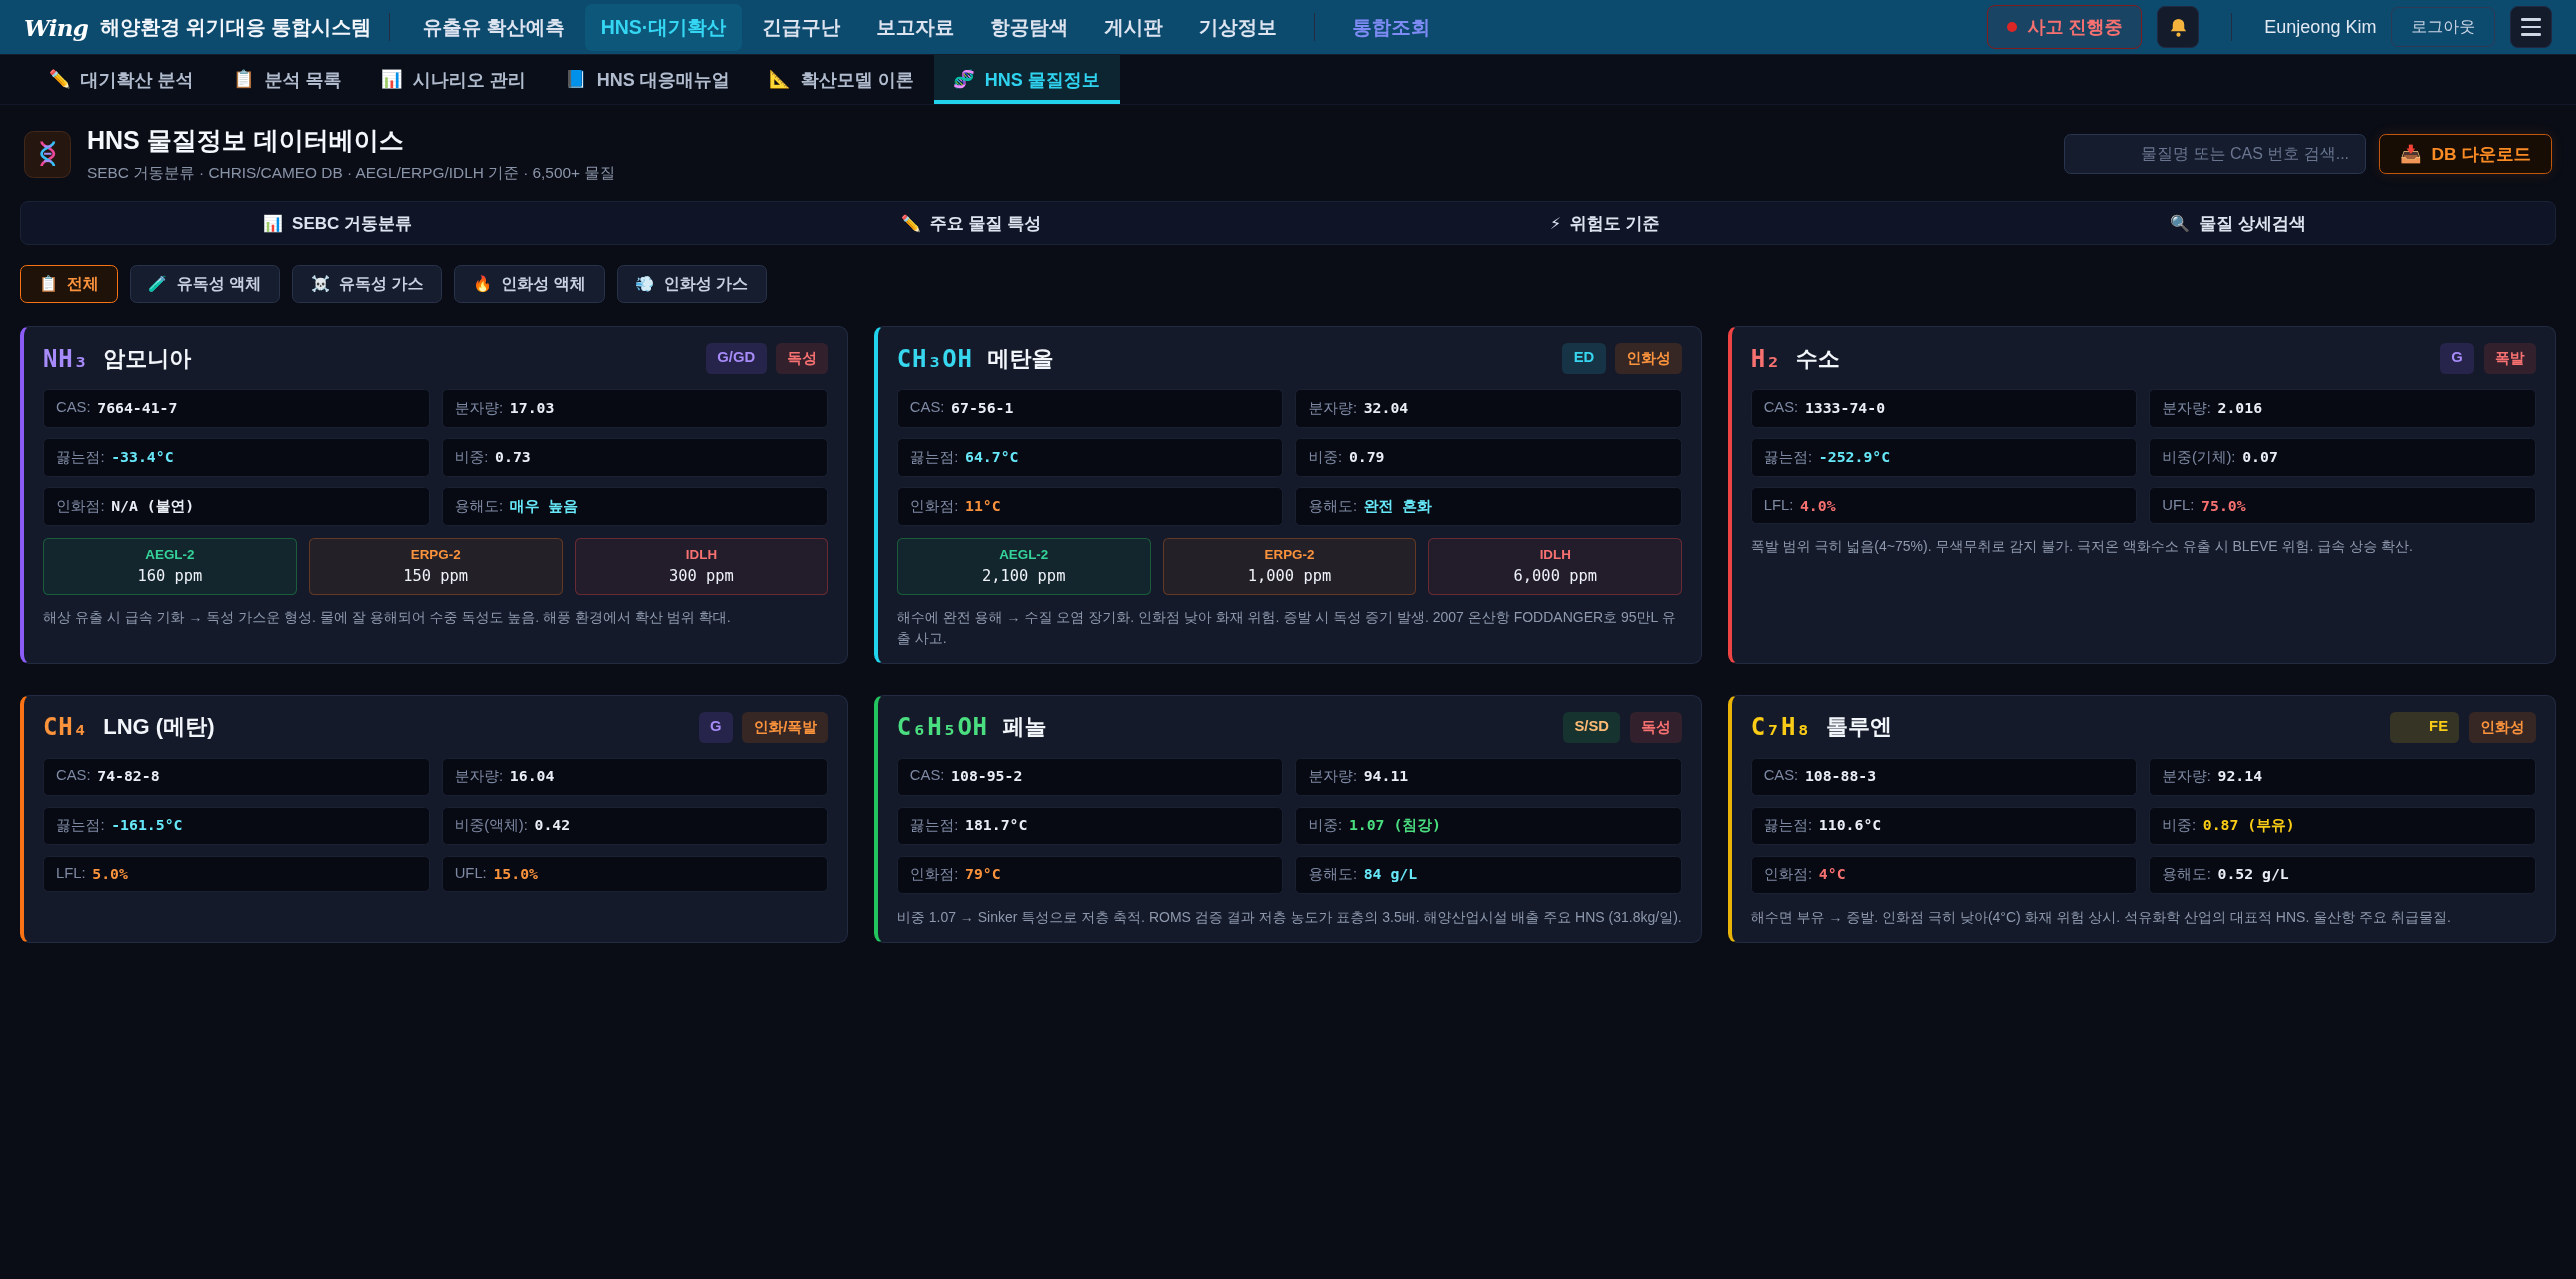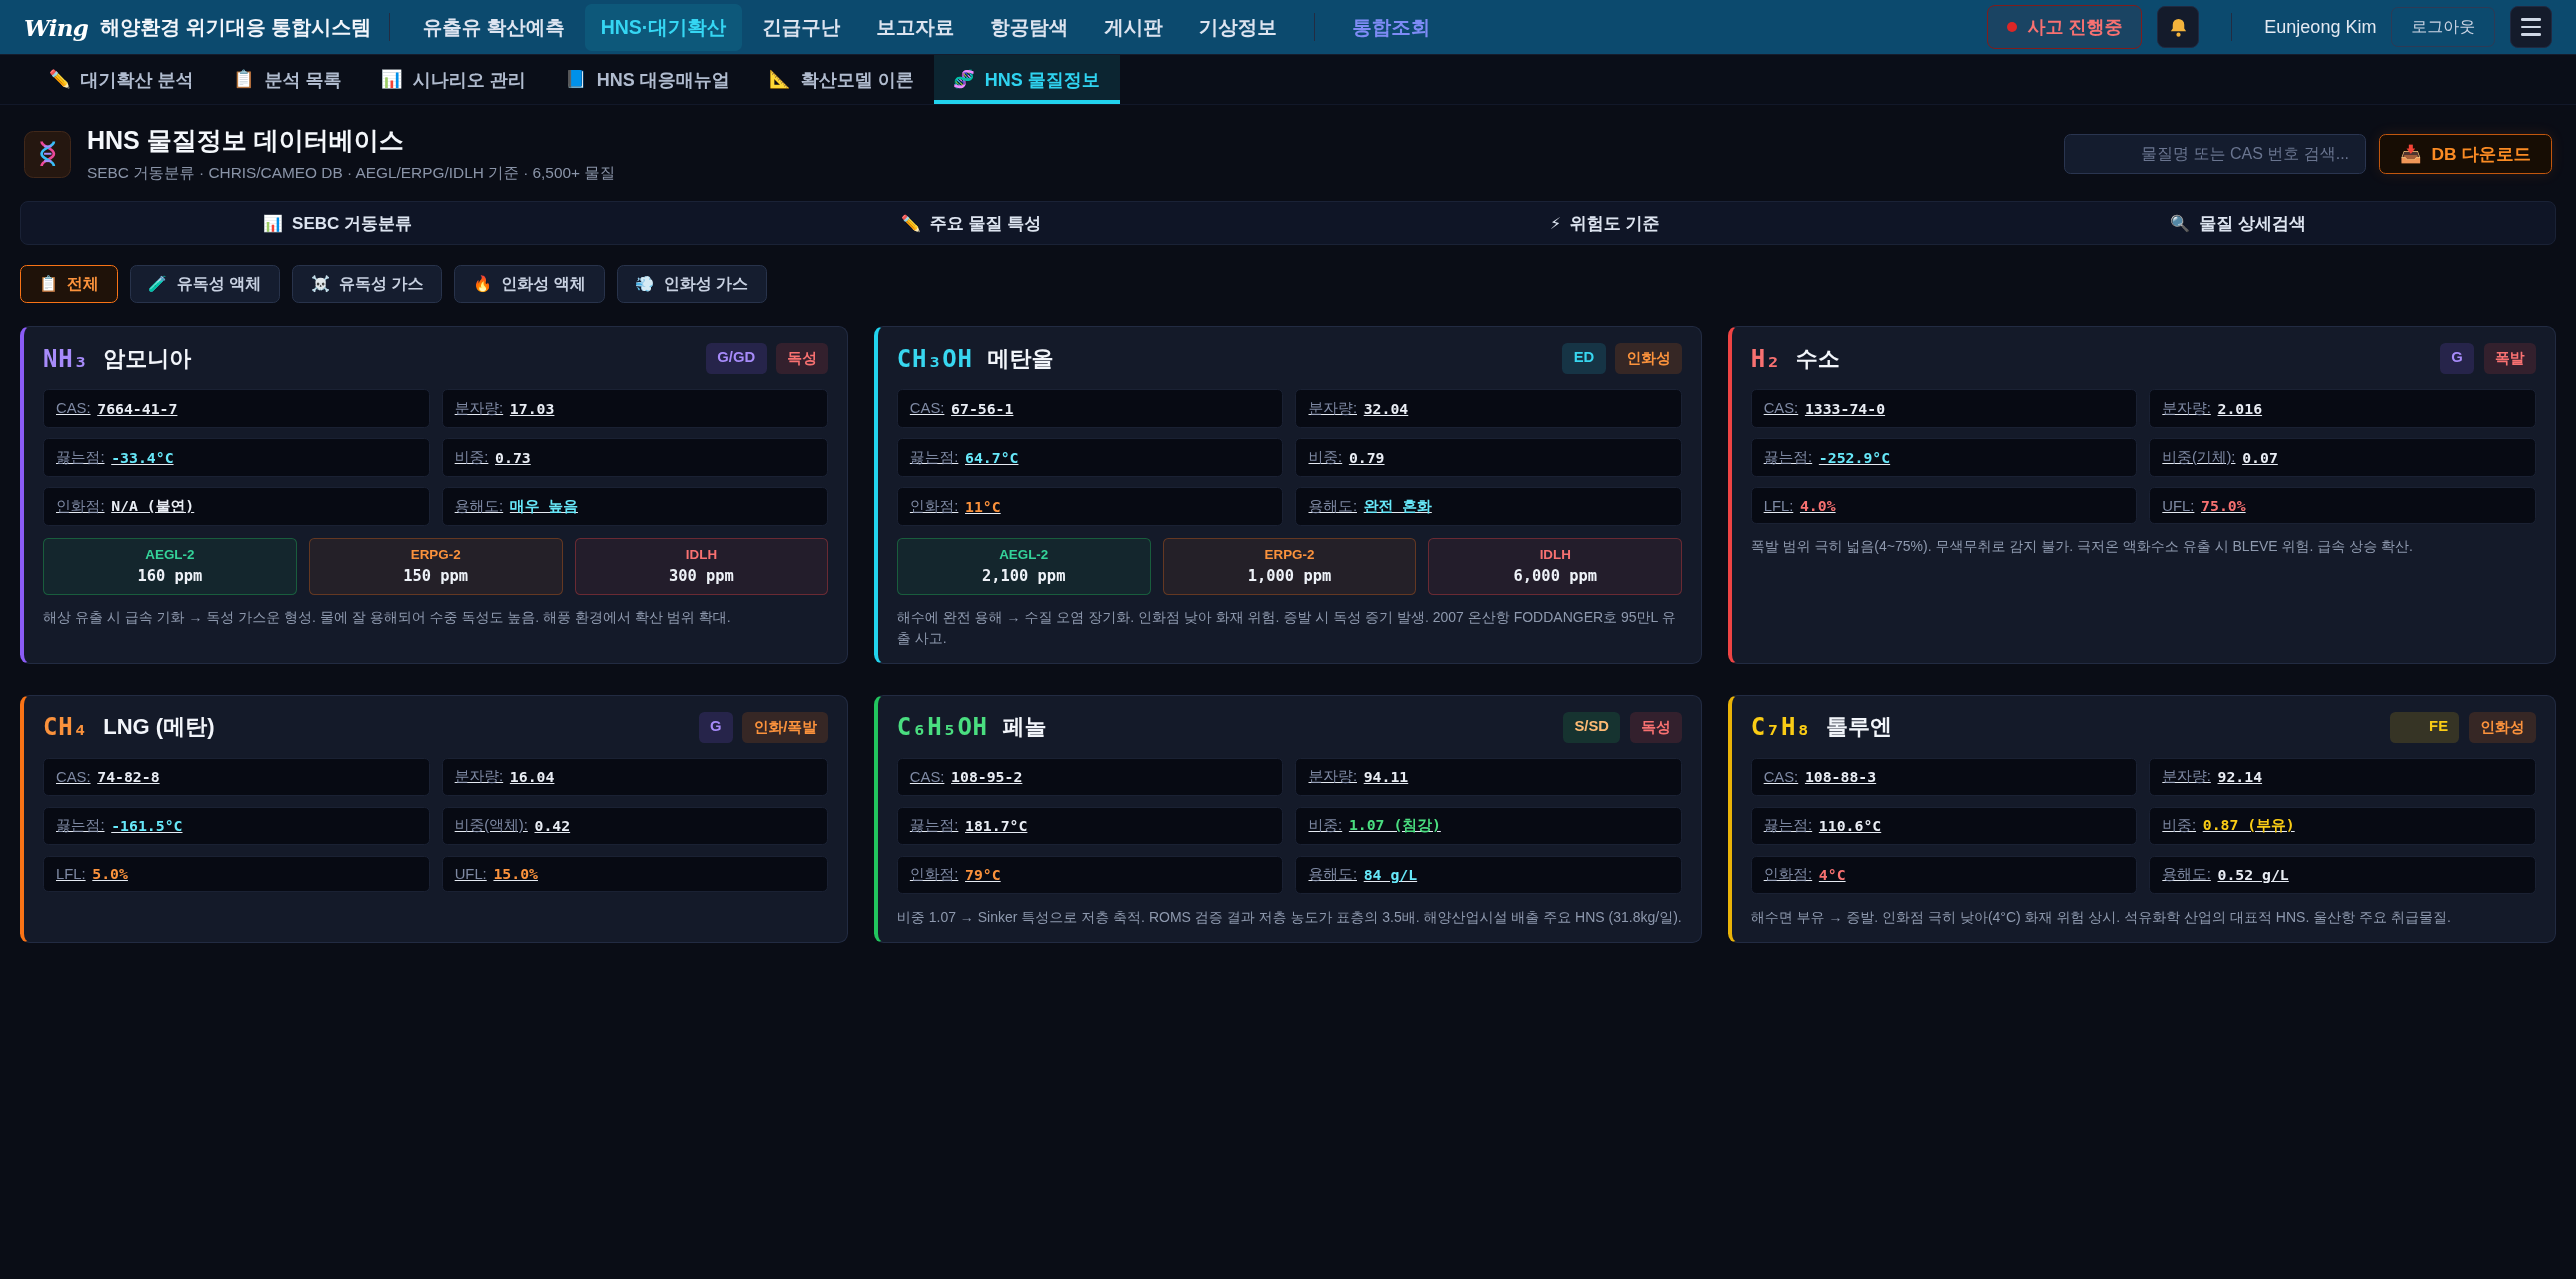--- a/index.html
+++ b/index.html
@@ -77,34 +77,34 @@
   .badge { font-size:14.8px; font-weight:700; padding:6px 11.4px; border-radius:5.4px; white-space:nowrap; }
   .b-purple { background:rgba(139,92,246,.16); color:#a78bfa; }
   .b-red    { background:rgba(239,68,68,.14);  color:#f87171; }
   .b-cyan   { background:rgba(34,211,238,.14); color:#38d7f0; }
   .b-orange { background:rgba(249,115,22,.15); color:#fb923c; }
   .b-green  { background:rgba(34,197,94,.15);  color:#fdba74; }
   .b-yellow { background:rgba(250,204,21,.15); color:#facc15;padding-left:39px; }
 
   .fgrid { display:grid; grid-template-columns:1fr 1fr; gap:10.7px 12px; }
   .fcell { background:#070a13; border:0.7px solid #1a2133; border-radius:5.4px; padding:8.7px 12px;
-           font-size:14.8px; display:flex; gap:6.7px; align-items:center;text-decoration:underline; }
+           font-size:14.8px; display:flex; gap:6.7px; align-items:flex-start; }
   .flabel { color:#7e89a3; white-space:nowrap; }
   .fval { color:#e9edf4; font-weight:700; font-family:"DejaVu Sans Mono",monospace; }
 
   .tgrid { display:grid; grid-template-columns:repeat(3,1fr); gap:12px; margin-top:12px; }
   .tbox { border-radius:5.4px; padding:8.7px 6.7px; text-align:center; border:0.7px solid transparent; }
   .th-green  { background:rgba(34,197,94,.07);  border-color:rgba(34,197,94,.35); }
   .th-orange { background:rgba(249,115,22,.07); border-color:rgba(249,115,22,.30); }
   .th-red    { background:rgba(239,68,68,.07);  border-color:rgba(239,68,68,.35); }
   .tlabel { font-size:13.4px; font-weight:800; }
   .th-green  .tlabel { color:#34d399; }
   .th-orange .tlabel { color:#fb923c; }
   .th-red    .tlabel { color:#f87171; }
-  .tval { margin-top:4.7px; font-size:15.4px; font-weight:700; color:#eef2f8; font-family:"DejaVu Sans Mono",monospace; }
+  .tval { margin-top:4.7px; font-size:15.4px; font-weight:400; color:#eef2f8; font-family:"DejaVu Sans Mono",monospace; }
 
   .note { margin-top:12.7px; font-size:14px; color:#8e99ae; line-height:1.45; }
 </style>
 </head>
 <body>
 
 <div class="page">
 
   <header class="topnav">
     <div class="brand">

